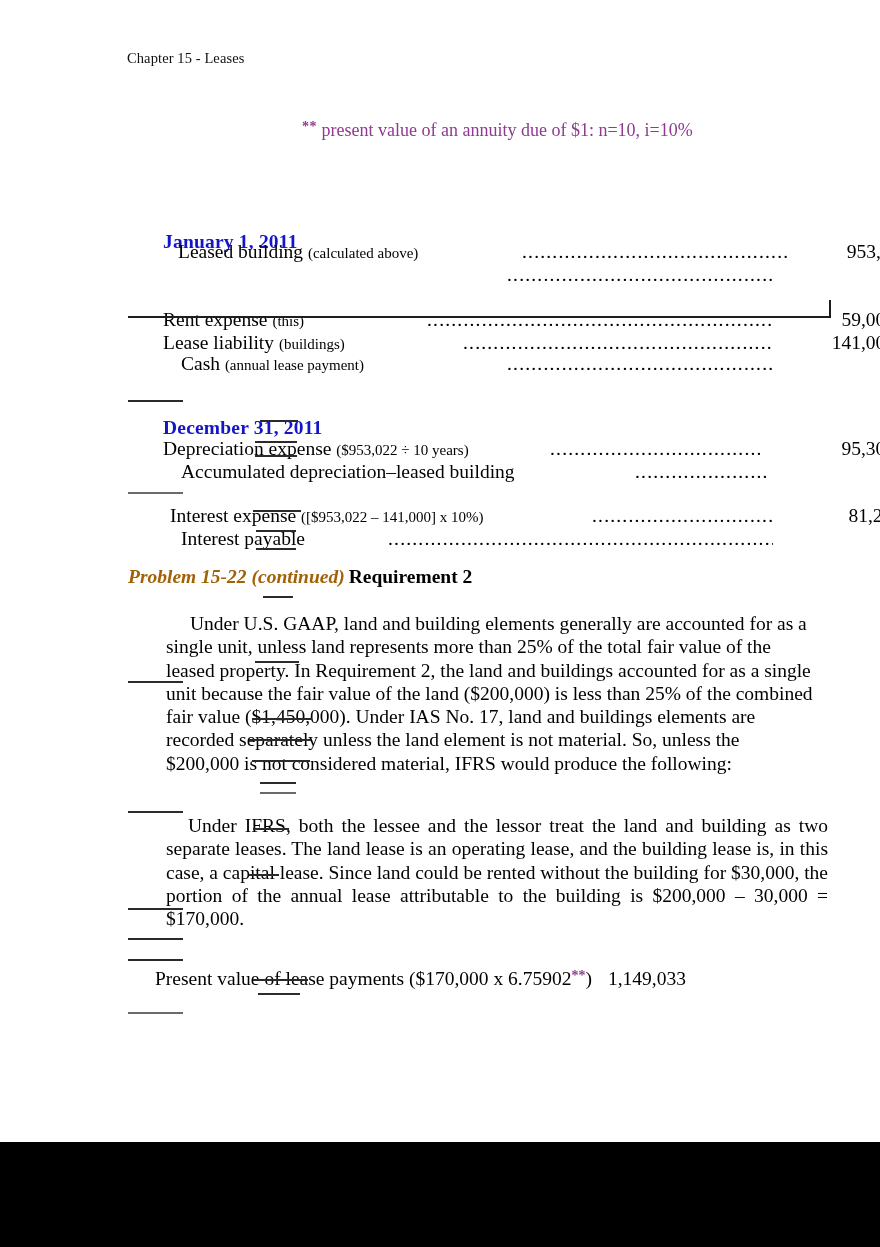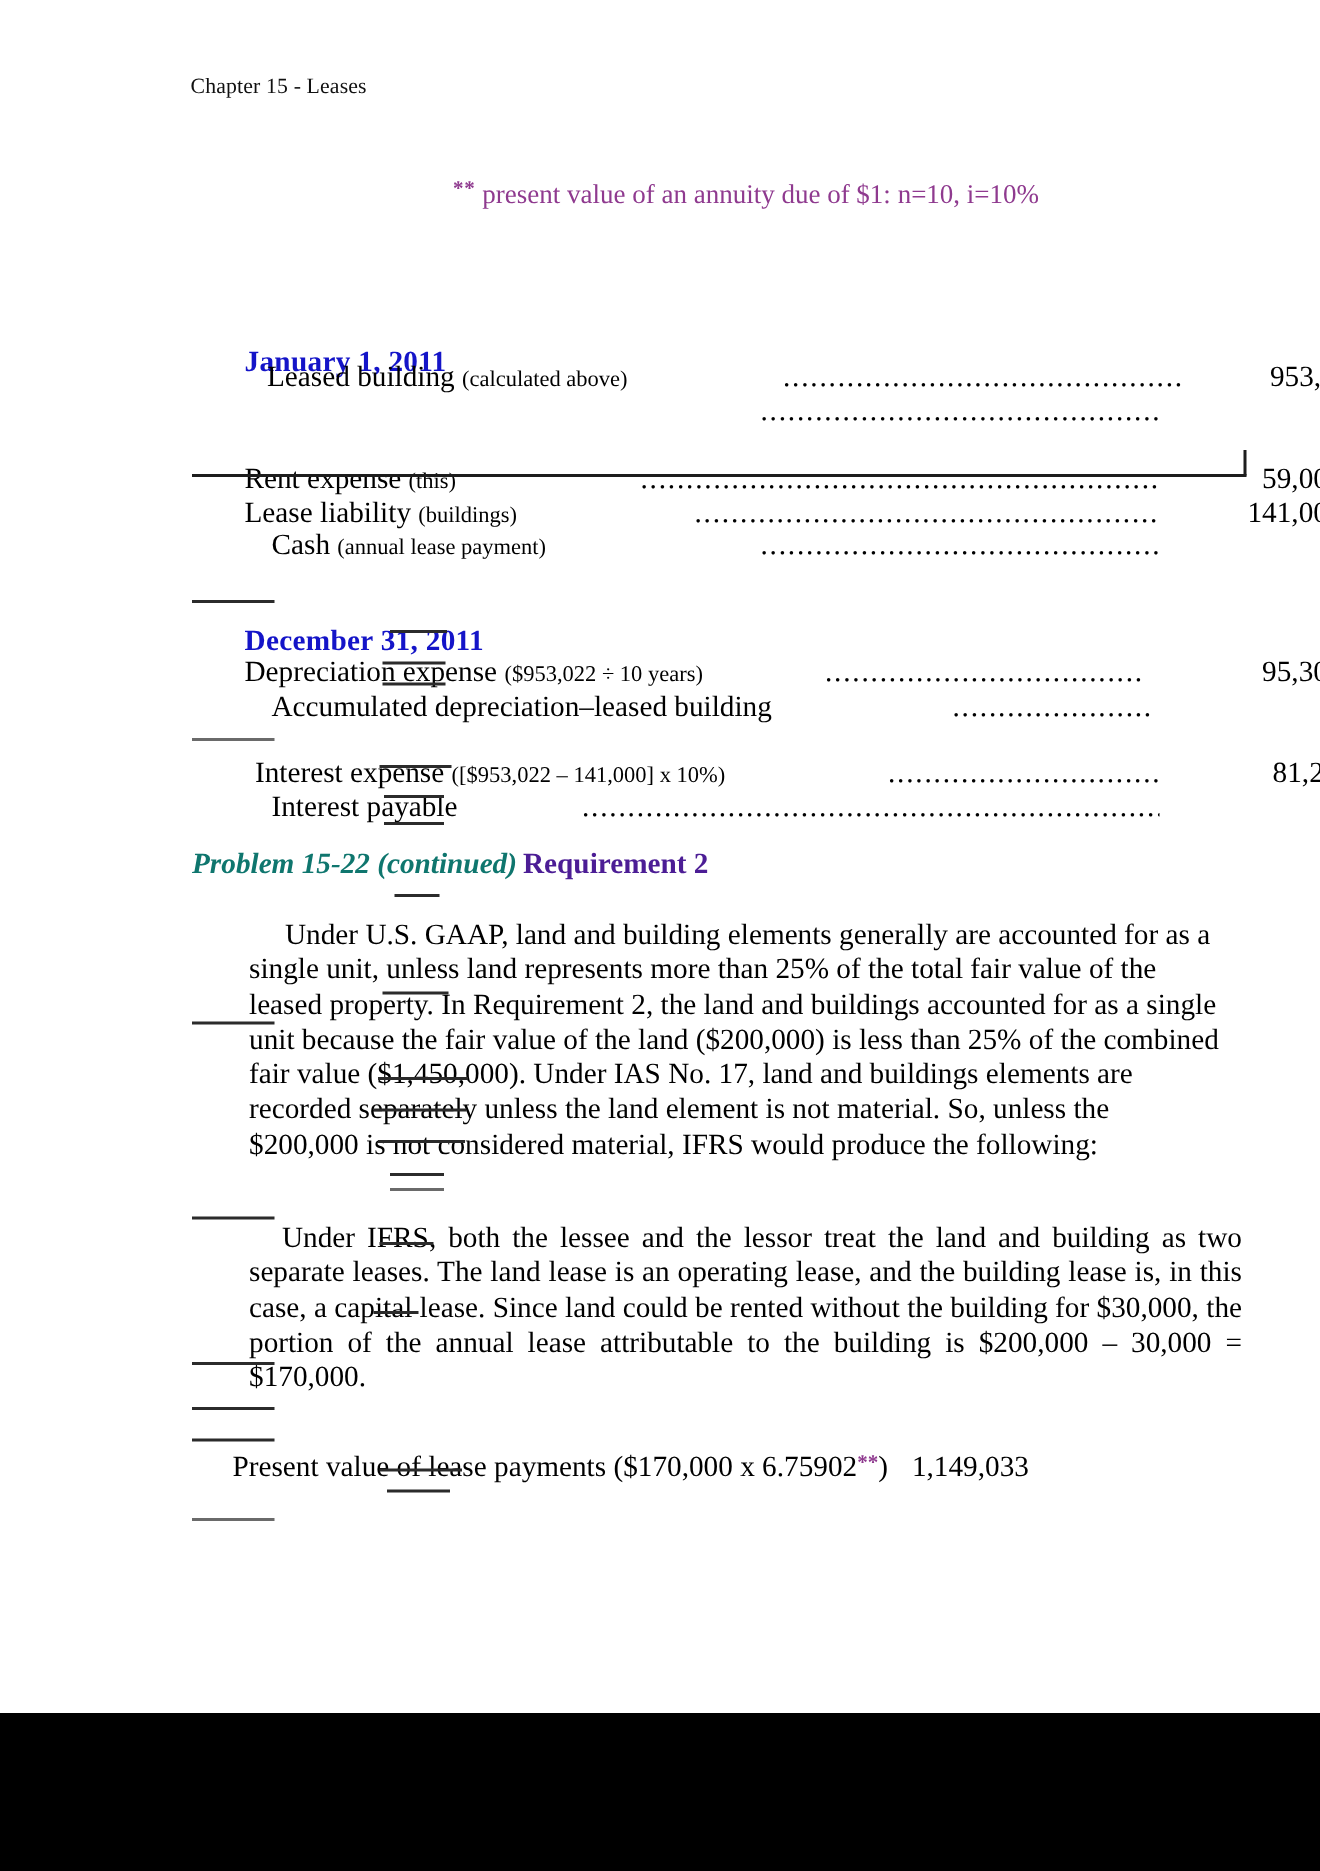--- a/index.html
+++ b/index.html
@@ -91,26 +91,26 @@
 
   
   .prob-head {
     position: absolute;
     left: 128px;
     top: 566px;
     white-space: nowrap;
     font-size: 19.5px;
   }
   .prob-head .prob {
-    color: #0f766e;
+    color: #a16207;
     font-weight: bold;
     font-style: italic;
   }
   .prob-head .req {
-    color: #4c1d95;
+    color: #000000;
     font-weight: bold;
     margin-left: 4px;
     margin-top: 32px;
   }
 
   
   .para {
     position: absolute;
     font-size: 19.5px;
     line-height: 23.3px;

